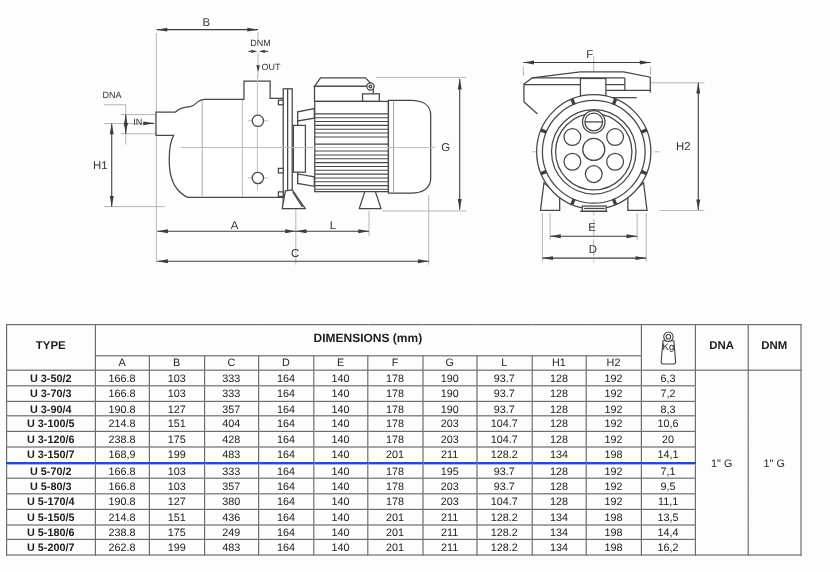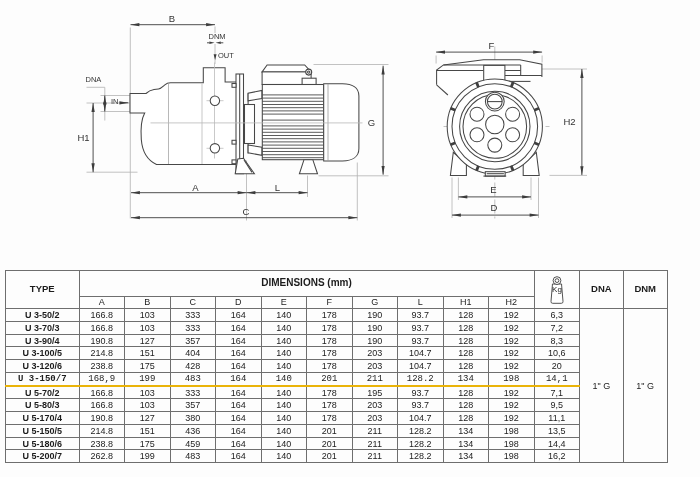--- a/index.html
+++ b/index.html
@@ -4,21 +4,21 @@
 <style>
 html,body{margin:0;padding:0;}
 body{width:700px;height:477px;background:#fdfdfd;position:relative;font-family:"Liberation Sans",sans-serif;}
 #draw{position:absolute;left:0;top:0;}
 table{position:absolute;left:5px;top:269.5px;width:661px;border-collapse:collapse;table-layout:fixed;padding-left:16px;}
 td{border:1px solid #6e6e6e;text-align:center;vertical-align:middle;padding:0;font-size:9px;color:#1c1c1c;line-height:10px;overflow:hidden;white-space:nowrap;}
 td.b{font-weight:bold;}
 tr.hd1 td{height:25px;}
 tr.hd2 td{height:11.7px;}
 tr.dr td{height:11.75px;}
-td.sep{border-bottom:2px solid #eab308;font-family:Liberation Mono, monospace;}
+td.sep{border-bottom:2px solid #1d4ed8;}
 </style>
 </head>
 <body>
 <svg id="draw" width="700" height="477" viewBox="0 0 700 477">
 <defs>
 <marker id="ar" markerWidth="10" markerHeight="4.2" refX="9.2" refY="2.1" orient="auto-start-reverse" markerUnits="userSpaceOnUse">
         <path d="M0.3,0.45 L9.2,2.1 L0.3,3.75 Z" fill="#3c3c3c"></path>
       </marker>
 </defs>
 <g transform="translate(0.5,0.5)">
@@ -387,21 +387,21 @@
         <td>211</td>
         <td>128.2</td>
         <td>134</td>
         <td>198</td>
         <td>13,5</td>
       </tr>
 <tr class="dr">
         <td class="b">U 5-180/6</td>
         <td>238.8</td>
         <td>175</td>
-        <td>459</td>
+        <td>249</td>
         <td>164</td>
         <td>140</td>
         <td>201</td>
         <td>211</td>
         <td>128.2</td>
         <td>134</td>
         <td>198</td>
         <td>14,4</td>
       </tr>
 <tr class="dr">

